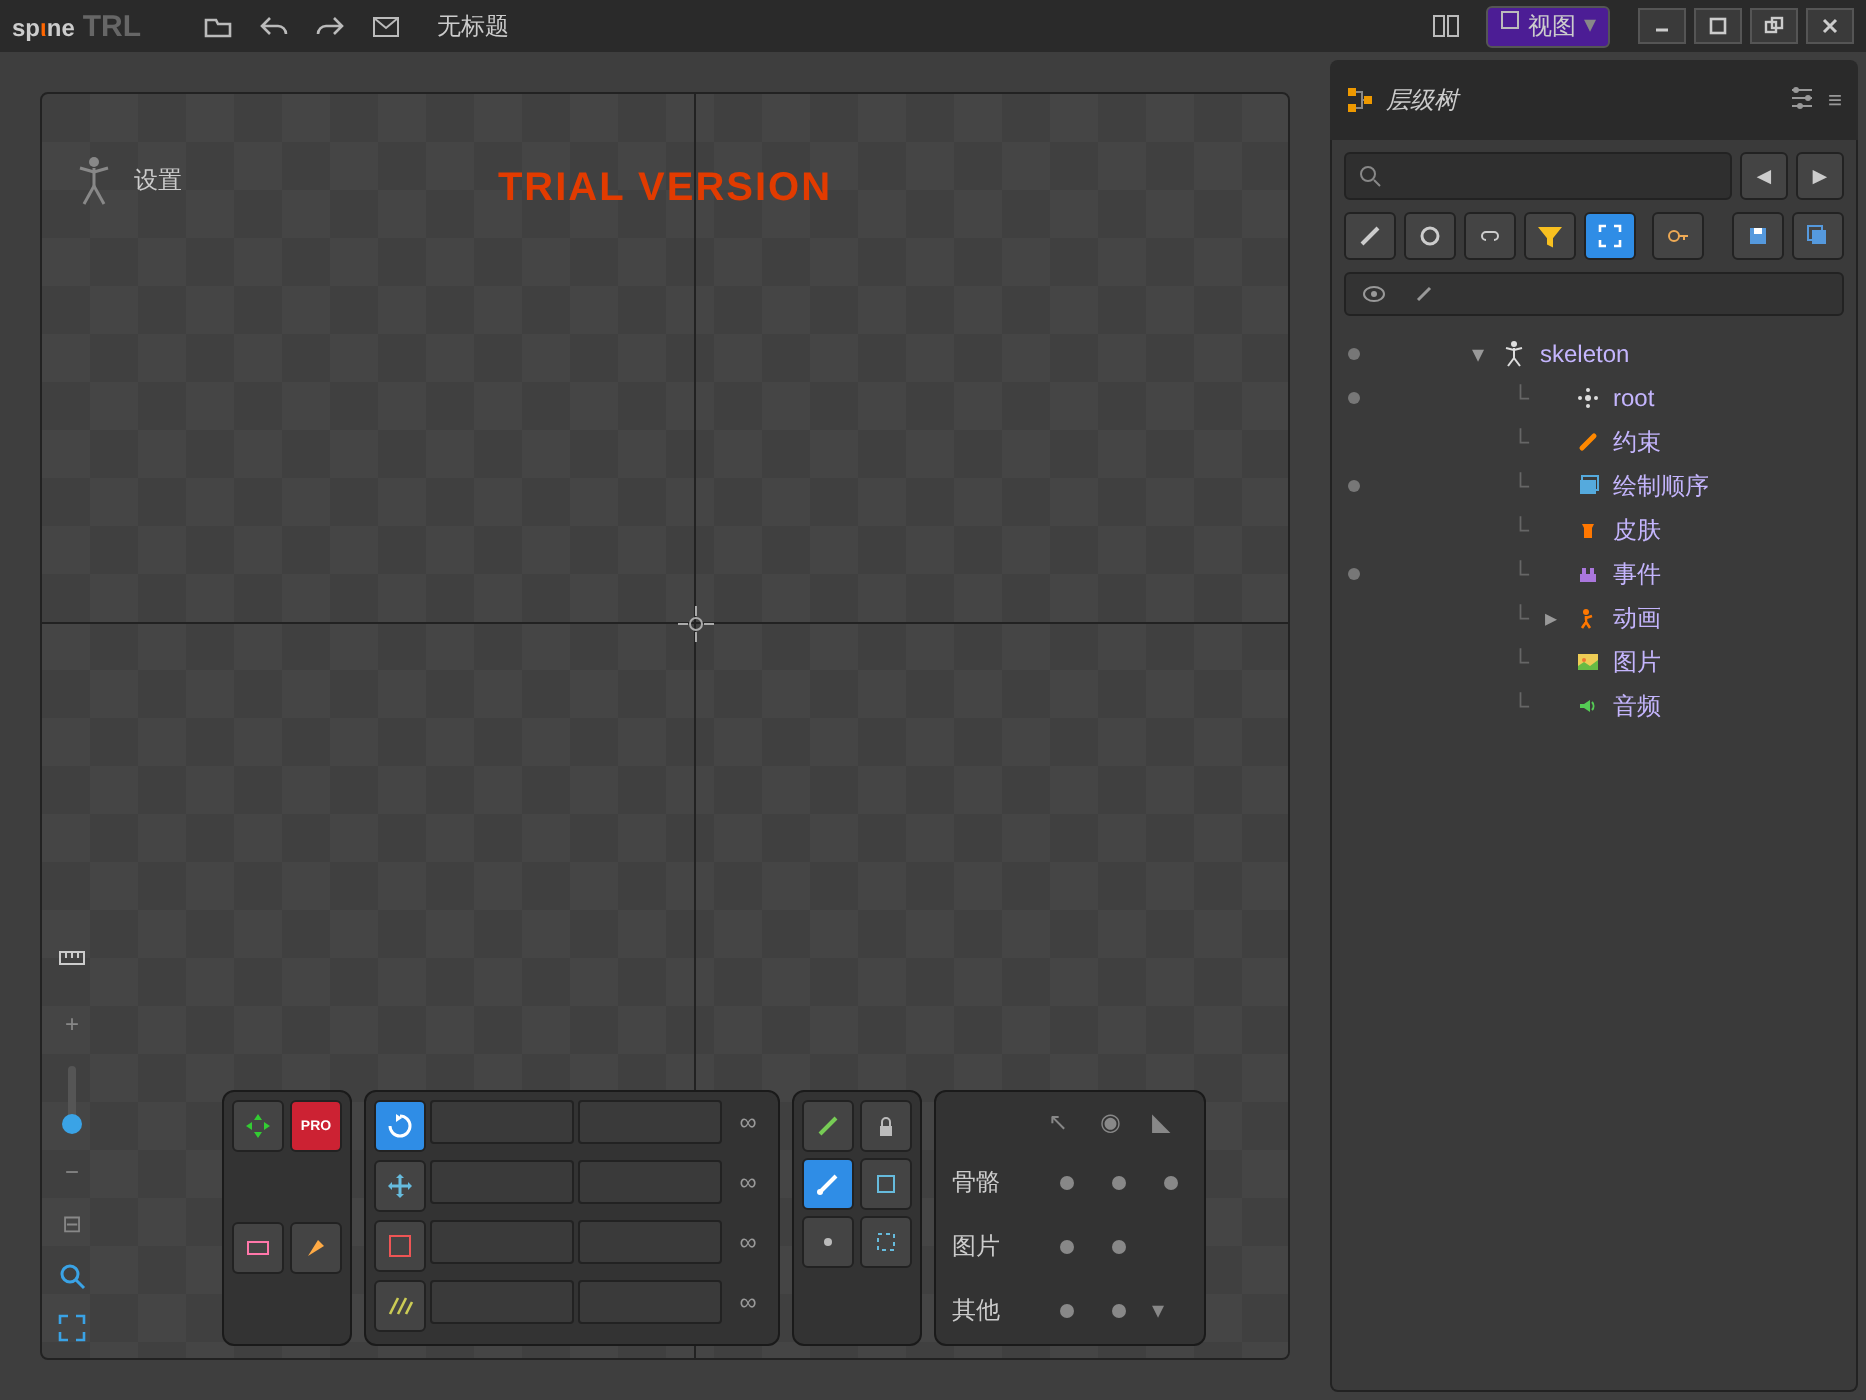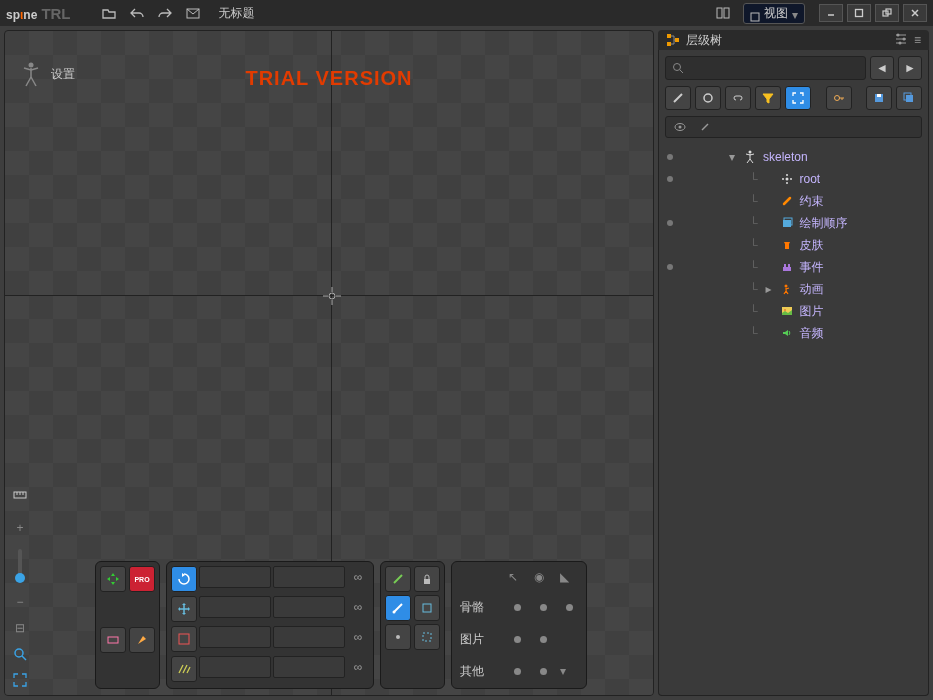--- a/index.html
+++ b/index.html
@@ -6,21 +6,21 @@
 body { background:#3e3e3e; width:933px; height:700px; overflow:hidden; position:relative; }
 .titlebar { height:26px; background:#2a2a2a; display:flex; align-items:center; padding:0 6px; }
 .logo { font-weight:bold; font-size:15px; color:#ddd; }
 .logo .bone { color:#ff6600; }
 .trl { color:#666; font-weight:bold; font-size:15px; margin-left:4px; }
 .tb-ico { width:20px; height:20px; display:flex; align-items:center; justify-content:center; margin:0 4px; cursor:pointer; color:#bbb; }
 .spacer { flex:1; }
 .winbtn { width:24px; height:18px; background:#3a3a3a; border:1px solid #555; display:flex; align-items:center; justify-content:center; margin-left:4px; cursor:pointer; }
 .winbtn svg { stroke:#ccc; }
 .main { display:flex; height:674px; }
-.viewport { width:650px; position:relative; background:#404040; border:1px solid #222; margin:4px; border-radius:4px; overflow:hidden; }
+.viewport { width:650px; position:relative; background:#404040; border:1px solid #222; margin:20px; border-radius:4px; overflow:hidden; }
 .checker { position:absolute; inset:0; background-image:
   linear-gradient(45deg,#4a4a4a 25%,transparent 25%),
   linear-gradient(-45deg,#4a4a4a 25%,transparent 25%),
   linear-gradient(45deg,transparent 75%,#4a4a4a 75%),
   linear-gradient(-45deg,transparent 75%,#4a4a4a 75%);
   background-size:48px 48px;
   background-position:0 0,0 24px,24px -24px,-24px 0;
   opacity:0.55;
 }
 .axis-h { position:absolute; left:0; right:0; top:264px; height:1px; background:#222; }
@@ -39,40 +39,40 @@
 .btn-sq.active { background:#2f8de6; }
 .btn-sq.red { background:#c23; }
 .grid3 { display:grid; grid-template-columns:repeat(2,26px); gap:3px; }
 .field-row { display:flex; gap:2px; margin-bottom:2px; }
 .fld { width:72px; height:22px; background:#3a3a3a; border:1px solid #222; border-radius:2px; }
 .mini-ico { width:22px; height:22px; display:flex; align-items:center; justify-content:center; color:#999; cursor:pointer; }
 .vis-panel { display:grid; grid-template-columns:40px 18px 18px 18px; gap:6px 8px; align-items:center; padding:4px 8px; }
 .vis-panel .hdr { color:#888; }
 .dot-sm { width:7px; height:7px; border-radius:50%; background:#888; margin:auto; }
 .right { flex:1; margin:4px 4px 4px 0; display:flex; flex-direction:column; }
-.r-head { height:20px; background:#2a2a2a; border-radius:4px 4px 0 0; display:flex; align-items:center; padding:0 8px; gap:6px; }
+.r-head { height:40px; background:#2a2a2a; border-radius:4px 4px 0 0; display:flex; align-items:center; padding:0 8px; gap:6px;font-style:italic; }
 .r-body { flex:1; background:#3a3a3a; border:1px solid #222; border-top:none; border-radius:0 0 4px 4px; padding:6px; display:flex; flex-direction:column; }
 .search-row { display:flex; gap:4px; margin-bottom:6px; }
 .search { flex:1; height:24px; background:#2f2f2f; border:1px solid #222; border-radius:3px; display:flex; align-items:center; padding:0 6px; }
 .nav-btn { width:24px; height:24px; background:#444; border:1px solid #222; border-radius:3px; display:flex; align-items:center; justify-content:center; cursor:pointer; }
 .tool-row { display:flex; gap:4px; margin-bottom:6px; }
 .tool-btn { width:26px; height:24px; background:#444; border:1px solid #222; border-radius:3px; display:flex; align-items:center; justify-content:center; cursor:pointer; }
 .tool-btn.active { background:#2f8de6; }
 .tool-btn.yellow svg { fill:#f8c020; stroke:#f8c020; }
 .col-hdr { height:22px; background:#333; border:1px solid #222; border-radius:3px; display:flex; align-items:center; padding:0 8px; gap:14px; margin-bottom:4px; }
 .tree { padding:4px 0; }
 .tree-row { display:flex; align-items:center; height:22px; gap:6px; }
 .dot-col { width:10px; display:flex; justify-content:center; }
 .tg-dot { width:6px; height:6px; border-radius:50%; background:#777; }
 .indent { display:inline-block; }
 .expand { width:10px; color:#999; cursor:pointer; text-align:center; }
 .t-ico { width:14px; height:14px; display:flex; align-items:center; justify-content:center; }
 .t-lbl { color:#c4b5fd; }
 .branch { color:#666; }
-.view-pill { background:#0f172a; border:1px solid #555; border-radius:3px; padding:1px 6px; display:flex; align-items:flex-end; gap:4px; cursor:pointer; margin-left:6px; }
+.view-pill { background:#4c1d95; border:1px solid #555; border-radius:3px; padding:1px 6px; display:flex; align-items:flex-start; gap:4px; cursor:pointer; margin-left:6px; }
 </style>
 </head>
 <body>
 
 <div class="titlebar">
   <span class="logo">
     <span>sp</span><span class="bone">ι</span><span>ne</span>
   </span>
   <span class="trl">TRL</span>
   <div style="width:24px"></div>

